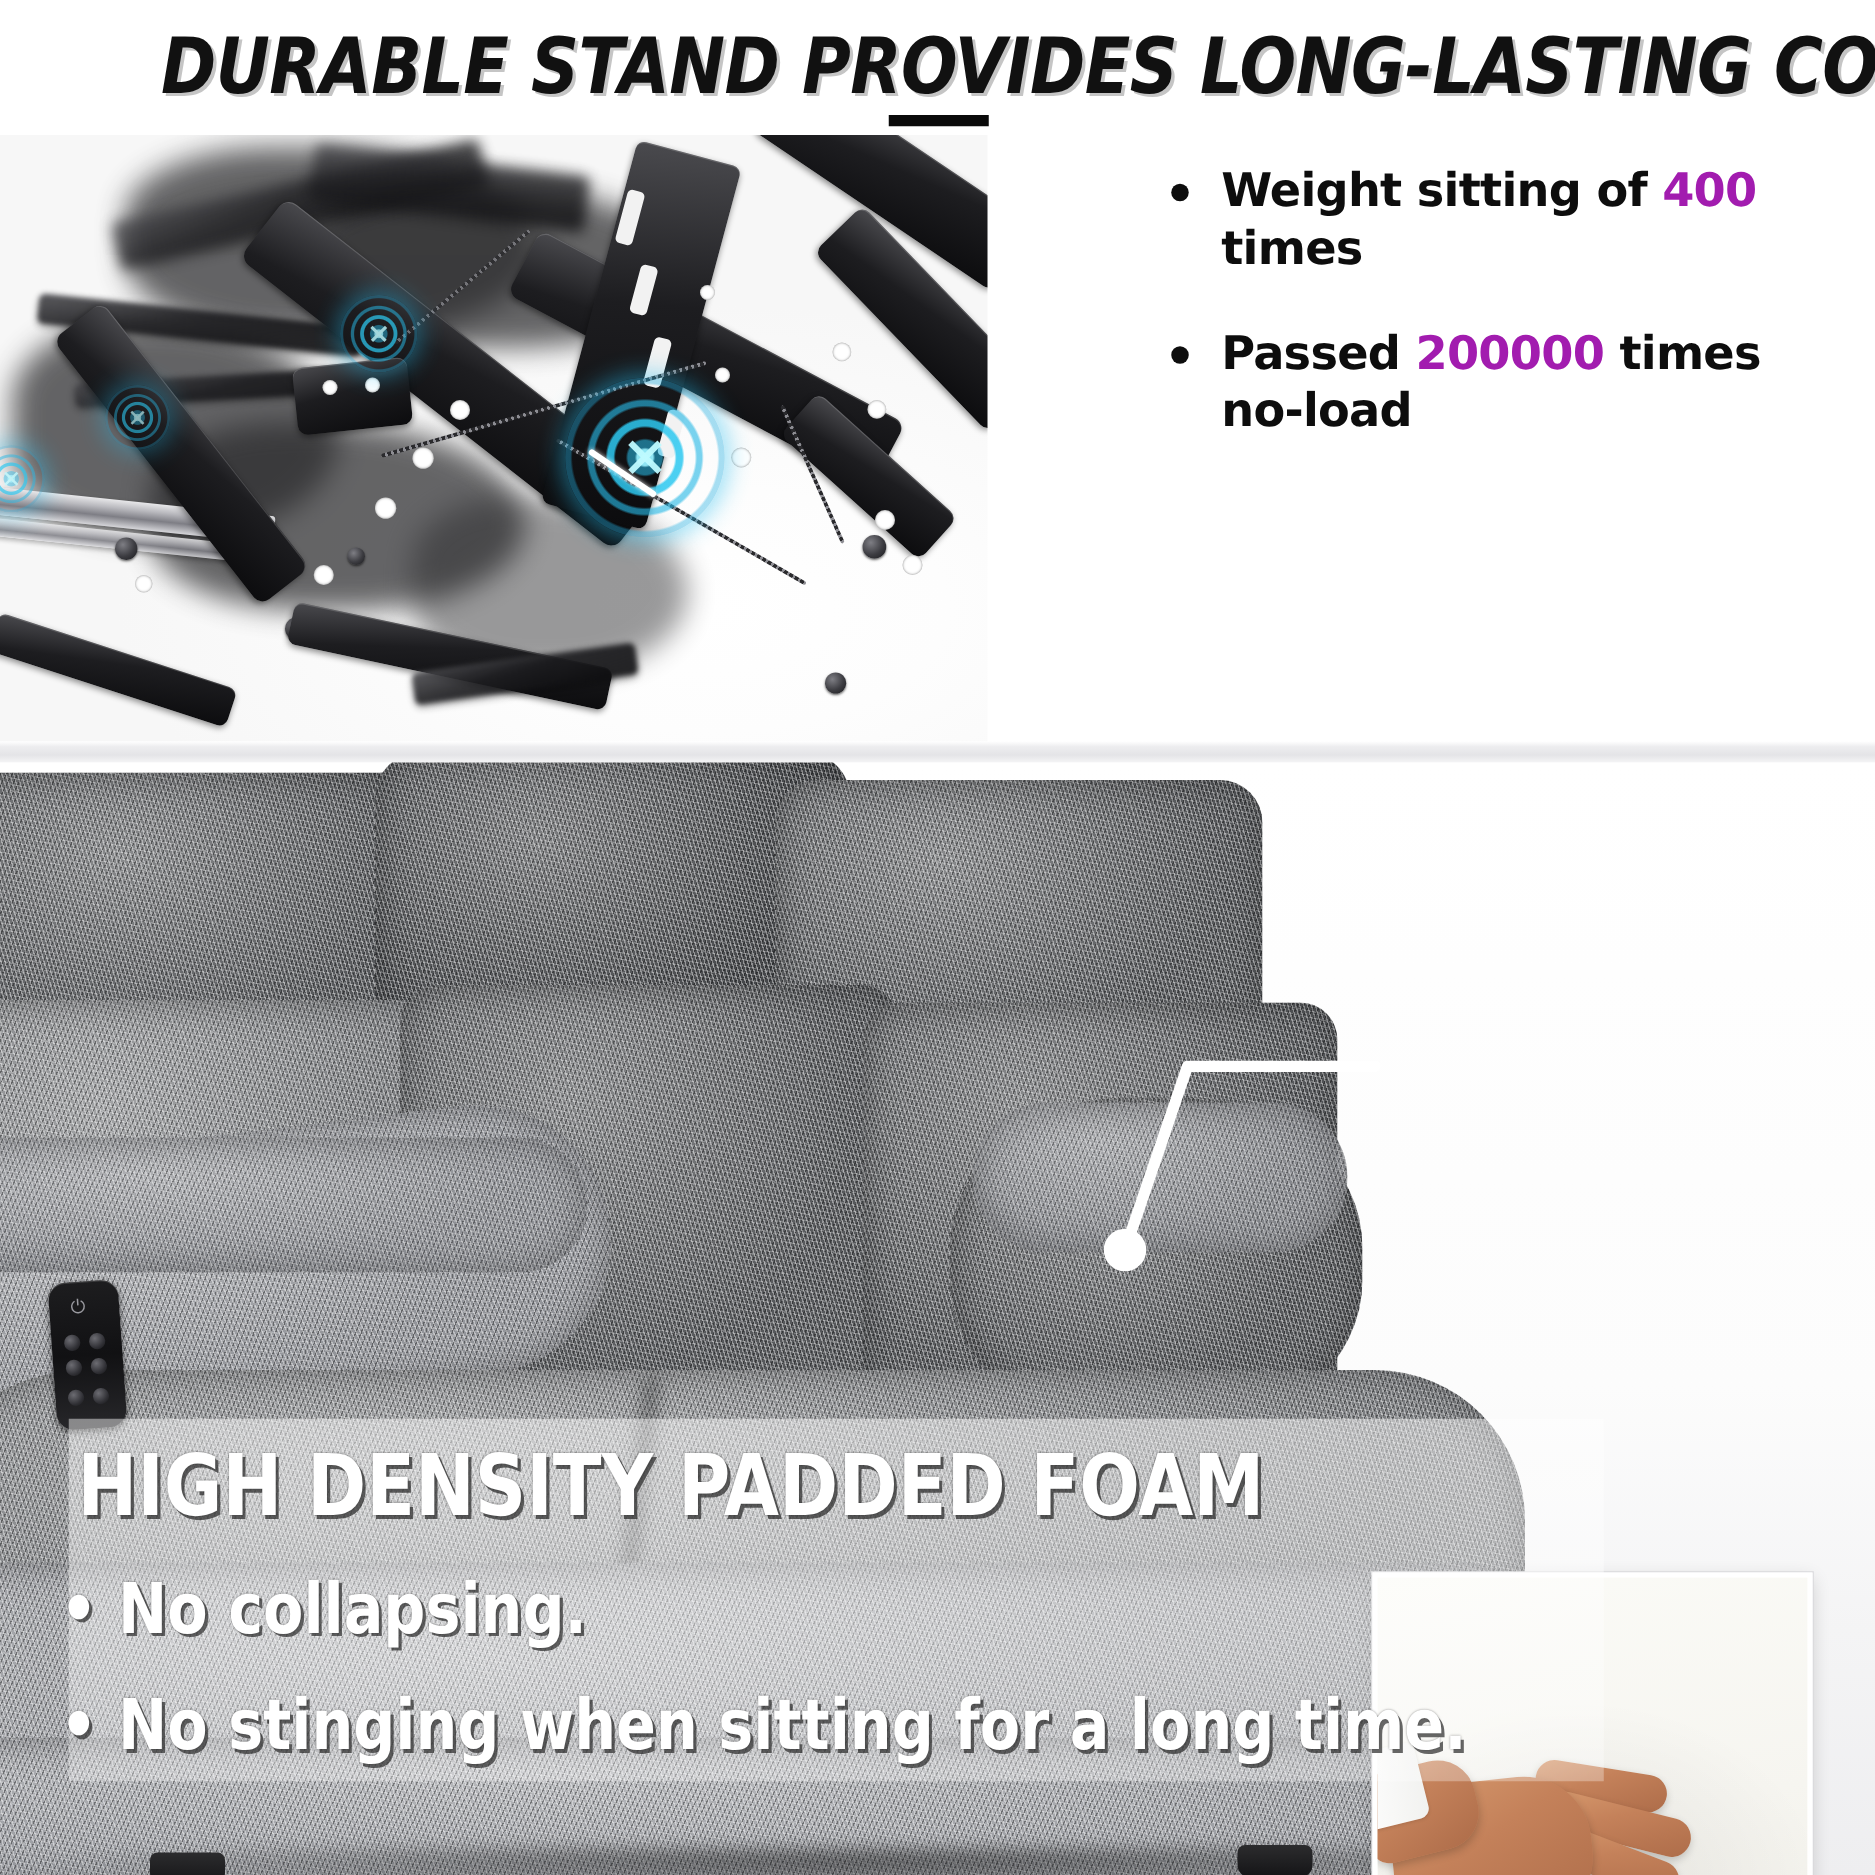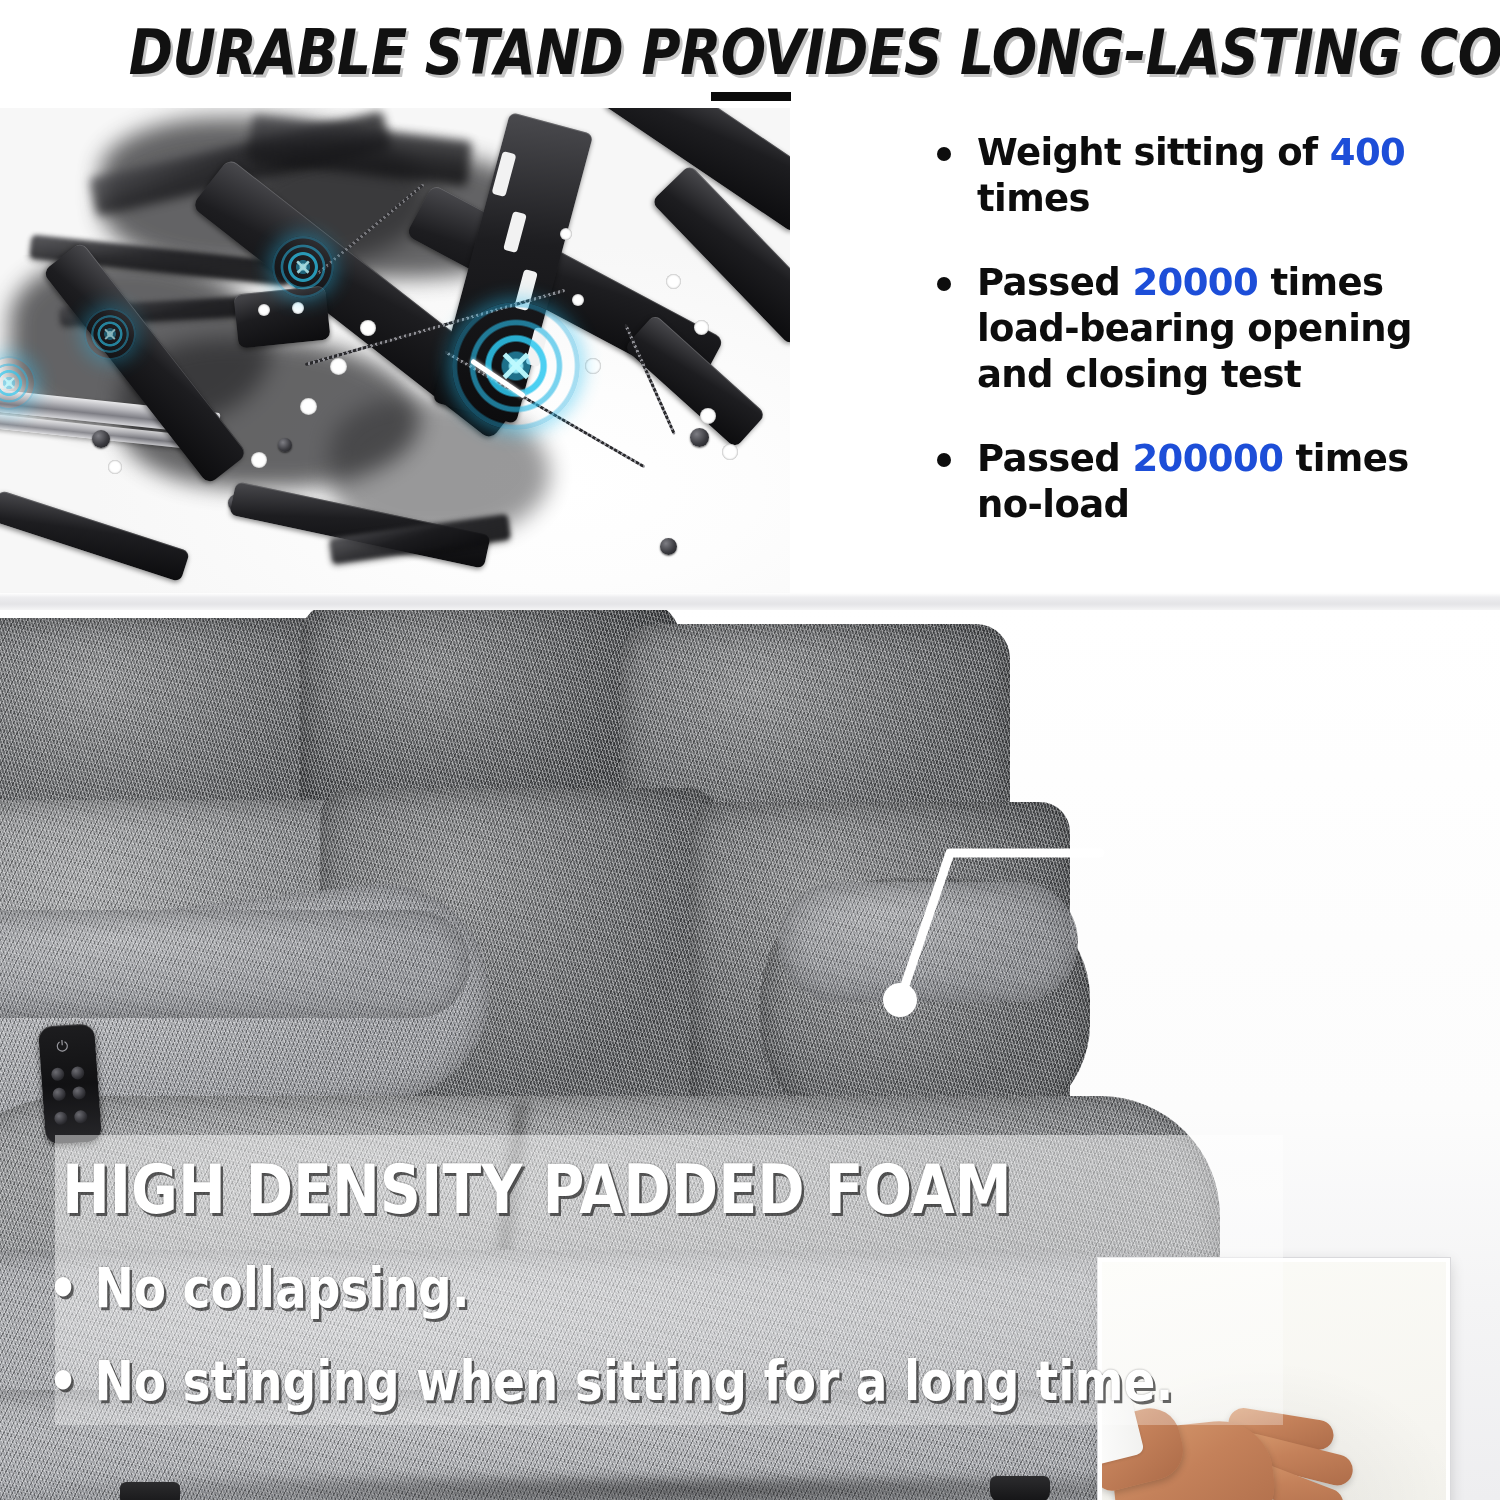--- a/index.html
+++ b/index.html
@@ -109,21 +109,21 @@
   .bullet{
     position:relative; padding-left:52px; margin-bottom:38px;
     font-family:"DejaVu Sans", sans-serif;
     font-weight:bold; font-size:37px; line-height:46px;
     color:#0d0d0d; letter-spacing:-0.6px;
   }
   .bullet .dot{
     position:absolute; left:12px; top:17px;
     width:14px; height:14px; border-radius:50%; background:#0d0d0d;
   }
-  .hl{ color:#1d4ed8; }
+  .hl{ color:#a21caf; }
 
   
   #divider{
     position:absolute; left:0; top:593px; width:1500px; height:20px;
     background:linear-gradient(180deg,#ffffff 0%, #ededef 22%, #e4e4e7 55%, #f6f6f7 88%, #ffffff 100%);
     box-shadow:0 1px 2px rgba(0,0,0,.07);
   }
 
   
   #bottom-section{
@@ -378,23 +378,20 @@
 
       <div style="position:absolute; left:466px; top:268px; width:64px; height:5px; background:#fff; transform:rotate(34deg); border-radius:3px; box-shadow:0 0 4px rgba(255,255,255,.9);"></div>
     </div>
 
     <div id="bullets">
 
       <div class="bullet">
         <span class="dot"></span><span>Weight sitting of </span><span class="hl">400</span><span> times</span>
       </div>
 
-      <div class="bullet">
-        <span class="dot"></span><span>Passed </span><span class="hl">20000</span><span> times load-bearing opening and closing test</span>
-      </div>
 
       <div class="bullet">
         <span class="dot"></span><span>Passed </span><span class="hl">200000</span><span> times no-load</span>
       </div>
 
     </div>
   </div>
 
   <div id="divider"></div>
 

